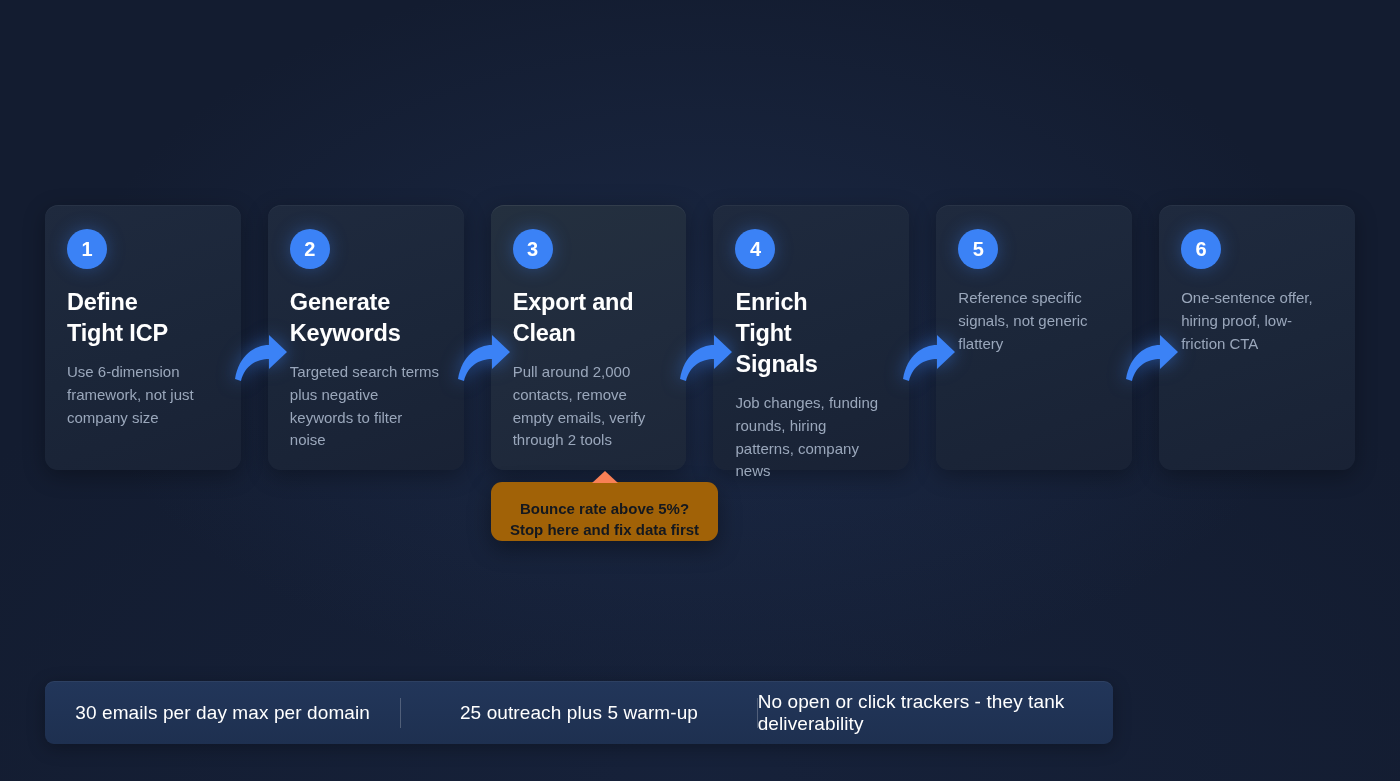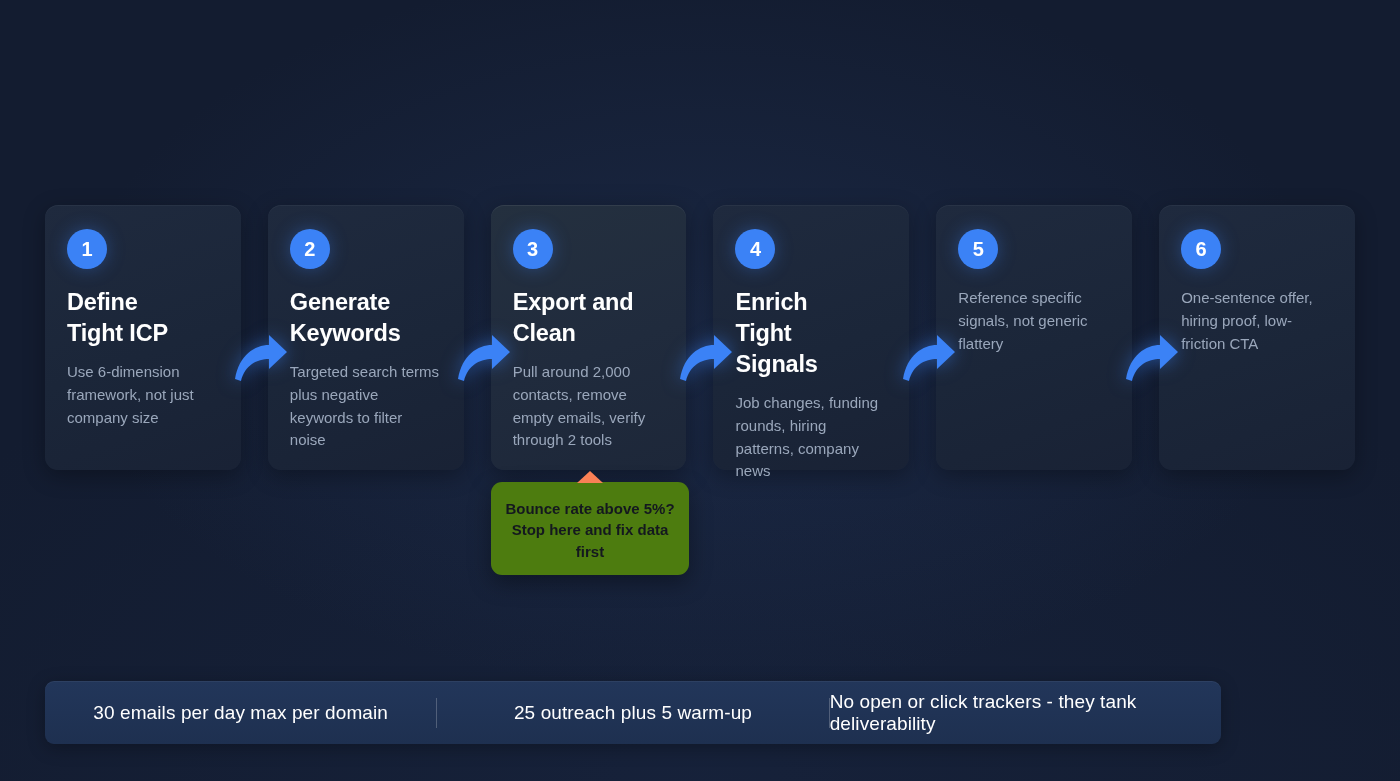--- a/index.html
+++ b/index.html
@@ -109,24 +109,24 @@
   .arrow-2 { left: 456px; }
   .arrow-3 { left: 678px; }
   .arrow-4 { left: 901px; }
   .arrow-5 { left: 1124px; }
 
   
   .callout {
     position: absolute;
     left: 491px;
     top: 482px;
-    width: 198px;
-    background: #4d7c0f;
+    width: 227px;
+    background: #a16207;
     border-radius: 11px;
-    padding: 16px 14px 13px 14px;
+    padding: 16px 14px 0 14px;
     text-align: center;
     color: #14181f;
     font-size: 15px;
     font-weight: 700;
     line-height: 1.42;
     box-shadow: 0 8px 22px rgba(0,0,0,0.35);
   }
 
   .callout-tail {
     position: absolute;
@@ -138,21 +138,21 @@
     border-left: 13px solid transparent;
     border-right: 13px solid transparent;
     border-bottom: 12px solid #f98055;
   }
 
   
   .footer-bar {
     position: absolute;
     left: 45px;
     top: 681px;
-    width: 1176px;
+    width: 1068px;
     height: 63px;
     border-radius: 9px;
     background: linear-gradient(180deg, #22365a 0%, #1e3050 100%);
     box-shadow: inset 0 1px 0 rgba(255,255,255,0.05),
                 0 4px 18px rgba(0,0,0,0.28);
     display: flex;
     align-items: center;
   }
 
   .footer-cell {

